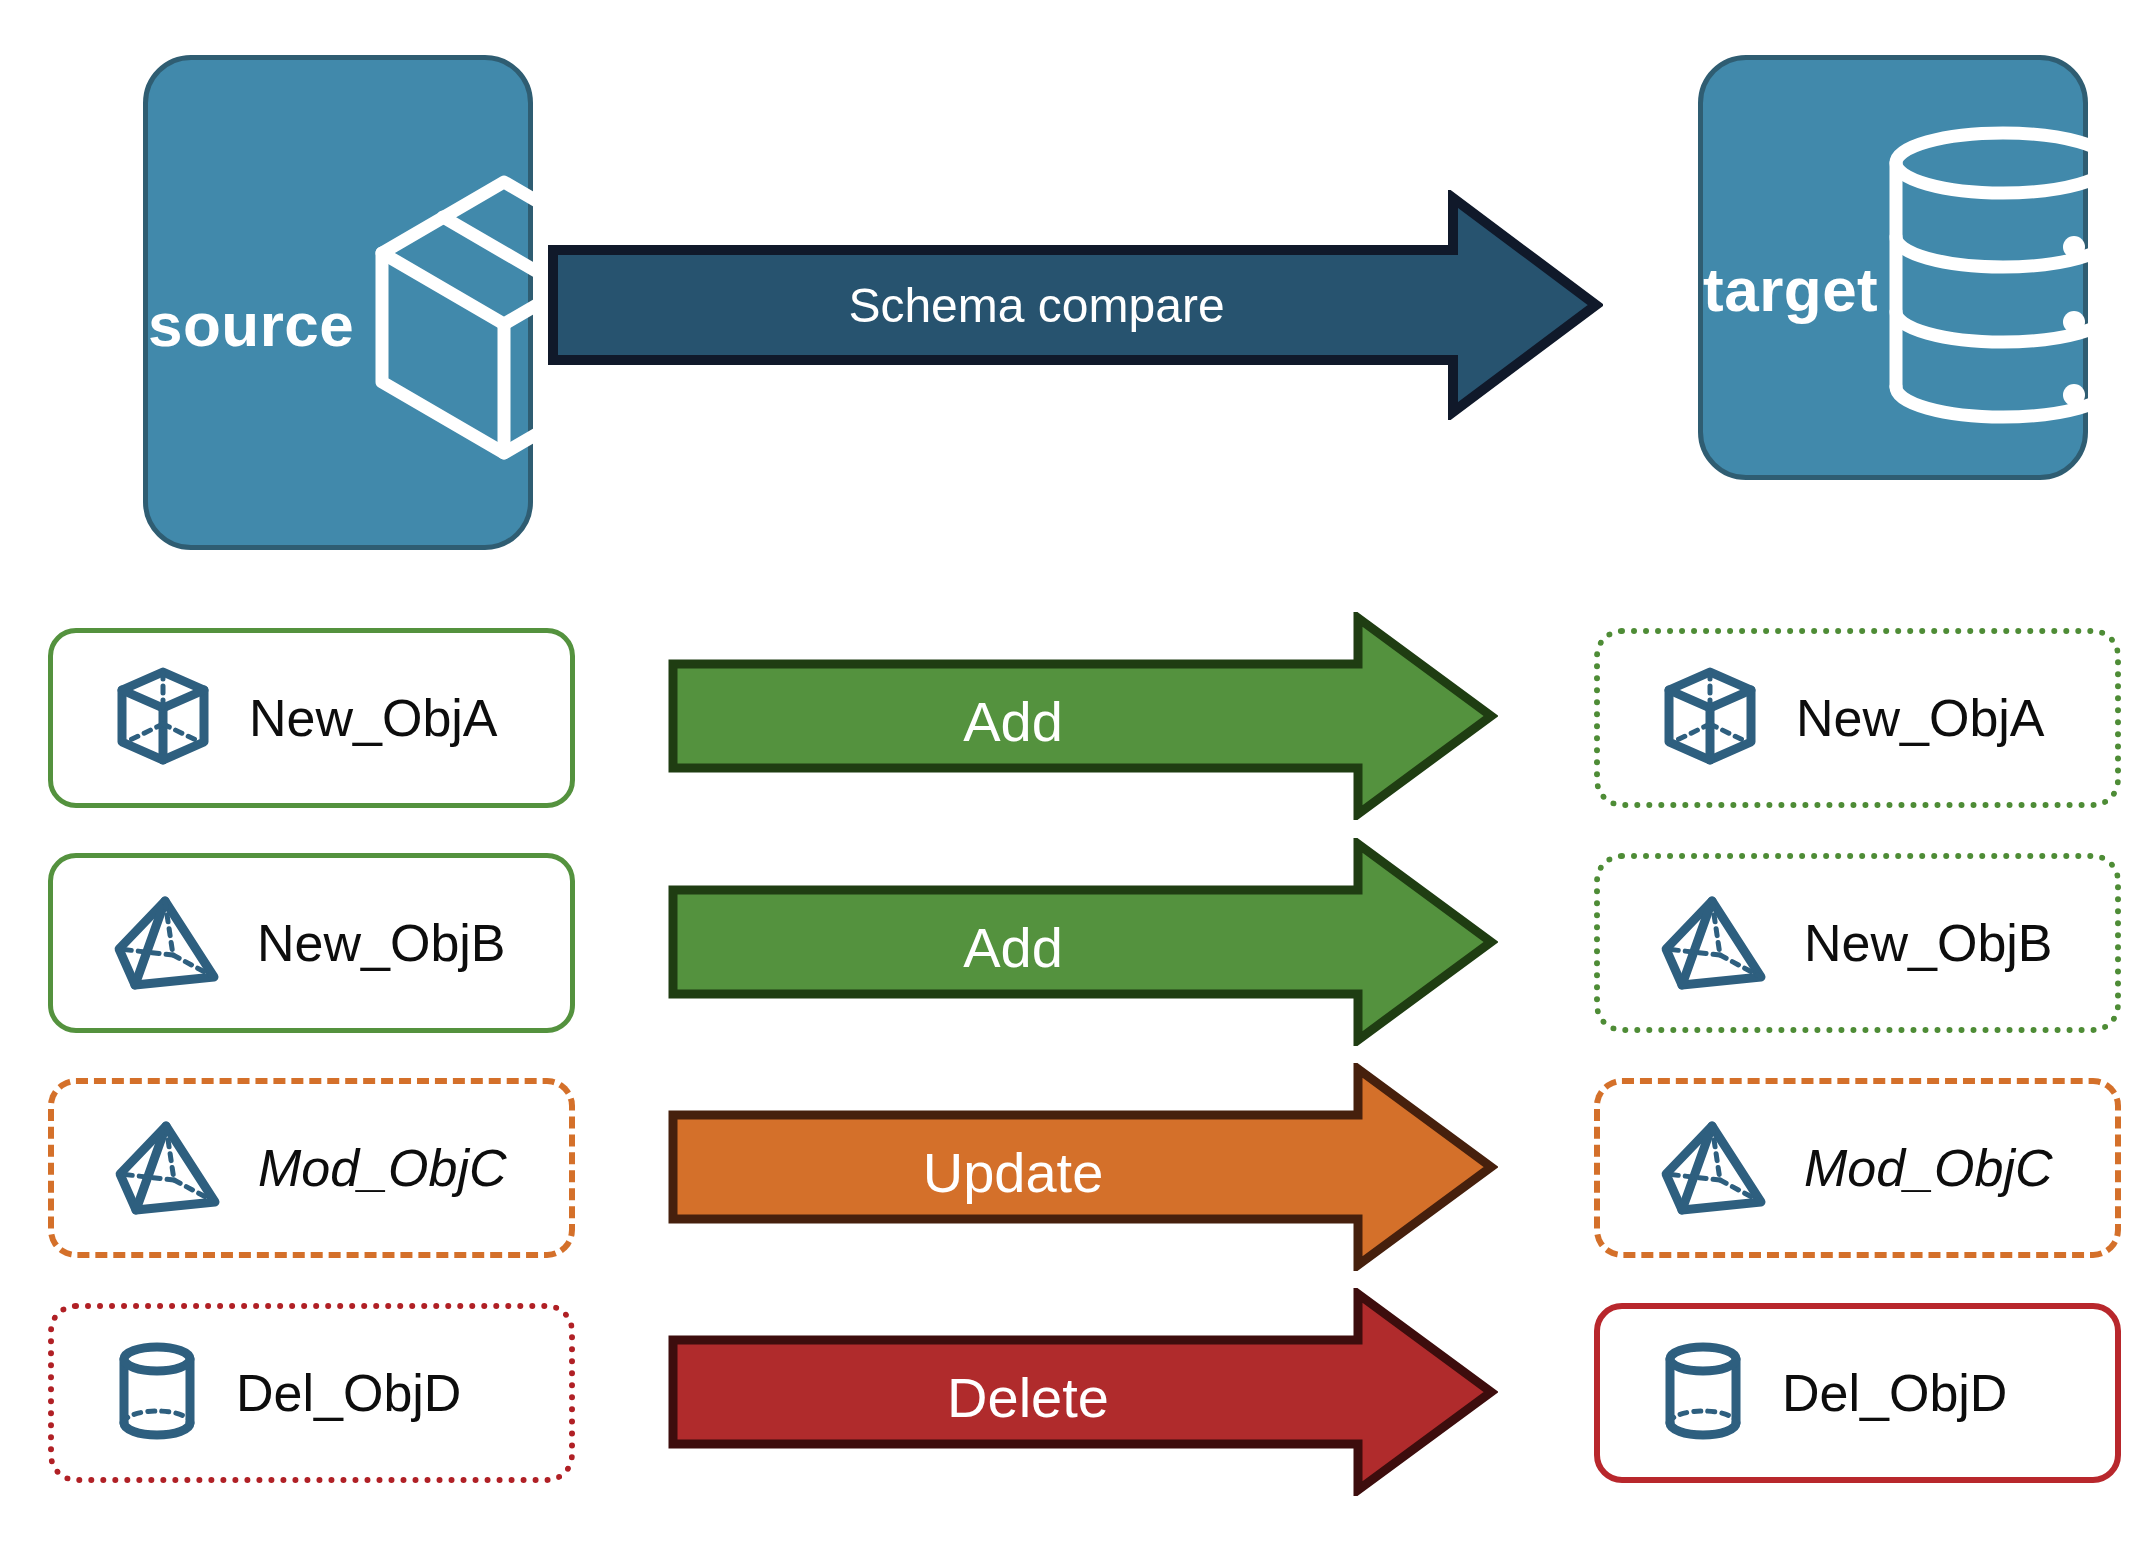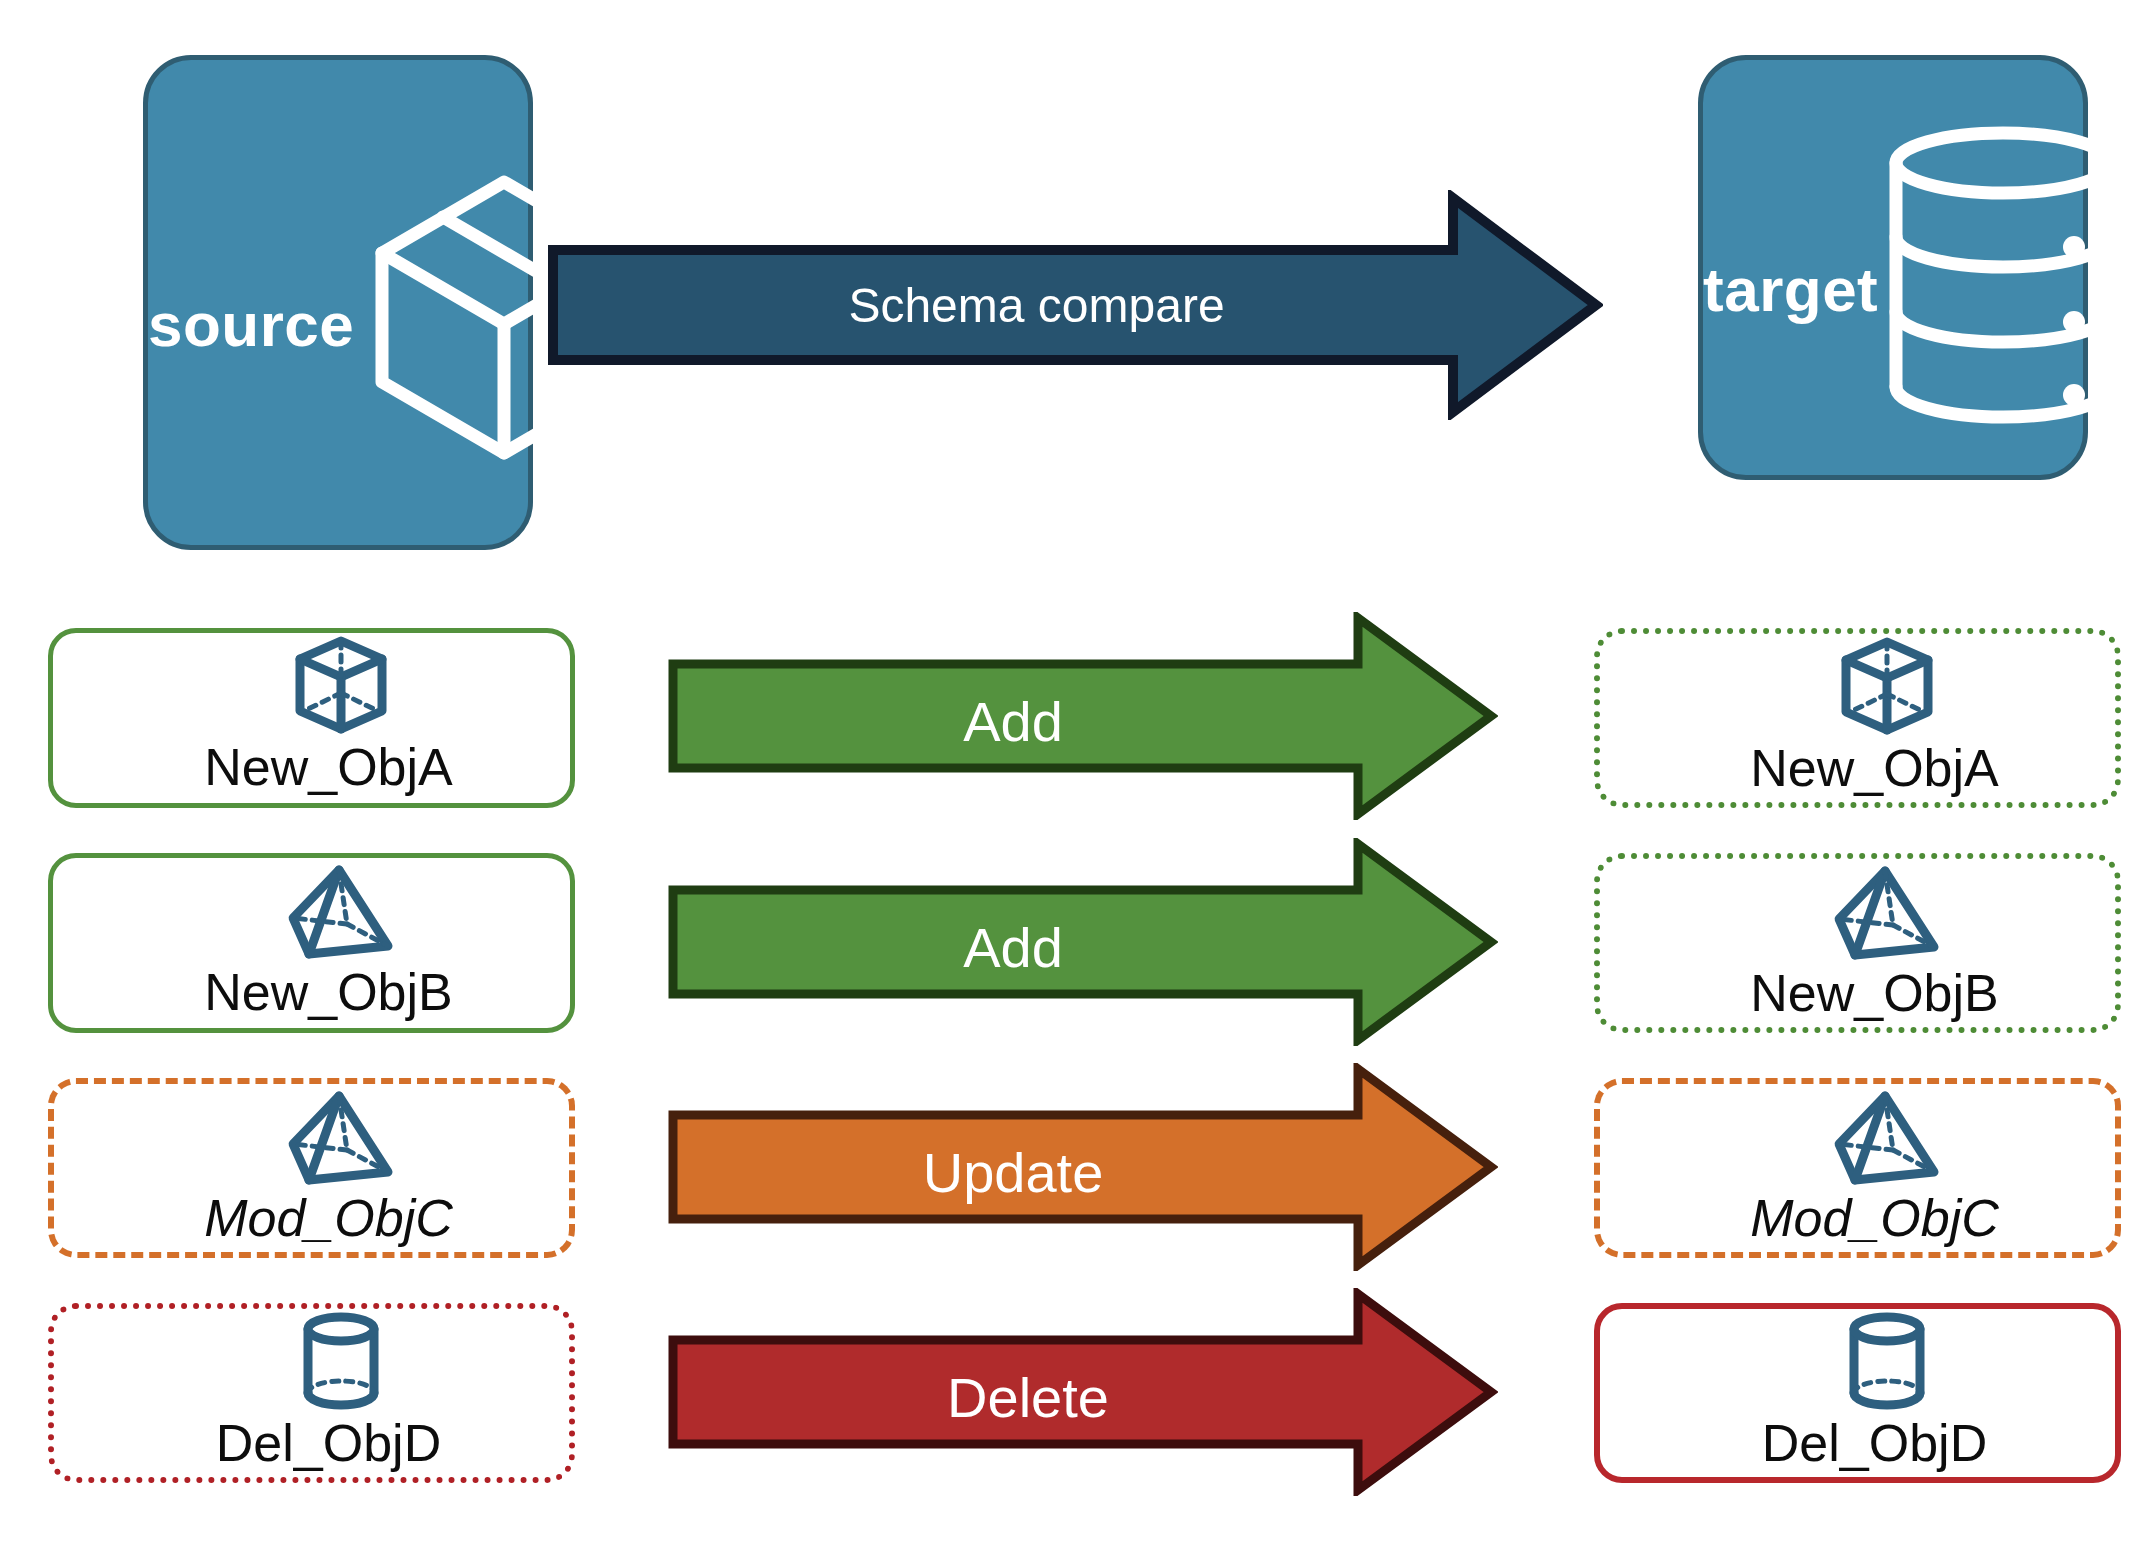--- a/index.html
+++ b/index.html
@@ -62,21 +62,20 @@
   }
 
   
   .chip {
     position: absolute;
     box-sizing: border-box;
     background: #ffffff;
     border-radius: 28px;
     display: flex;
     align-items: center;
-    flex-direction: column;
   }
   .chip-icon {
     flex: 0 0 auto;
     margin-left: 58px;
     display: block;
   }
   .chip-label {
     font-size: 52px;
     color: #0d0d0d;
     line-height: 1;

